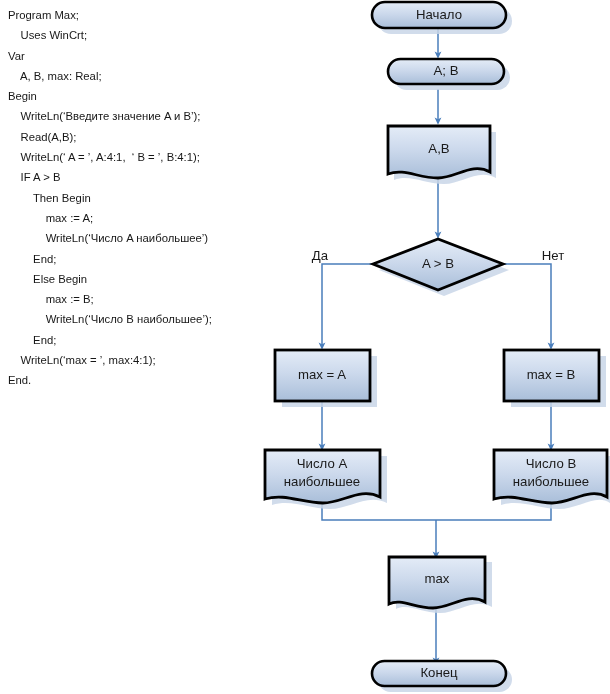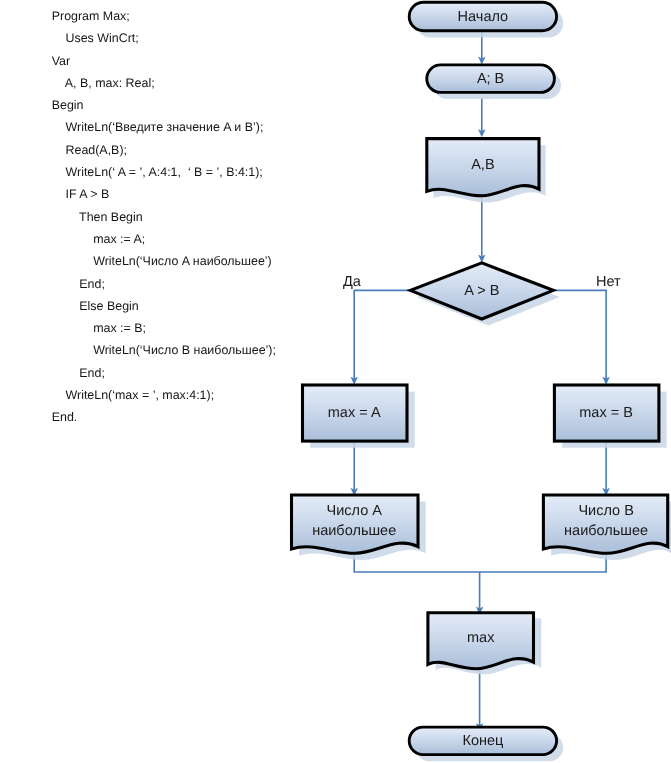--- a/index.html
+++ b/index.html
@@ -16,21 +16,21 @@
   #code-listing{
     position:absolute;
     left:8px; top:5px;
     width:300px;
     font-family:"Liberation Sans", sans-serif;
     font-size:11.3px;
     line-height:20.3px;
     color:#171717;
     white-space:pre;
   }
-  #code-listing .code-line{ white-space:pre; display:block; height:20.3px;margin-left:39px; }
+  #code-listing .code-line{ white-space:pre; display:block; height:20.3px; }
 
   
   #flow{
     position:absolute;
     left:0; top:0;
     width:610px;height:694px;
   }
   .shape-text{
     font-family:"Liberation Sans", sans-serif;
     font-size:13.2px;

